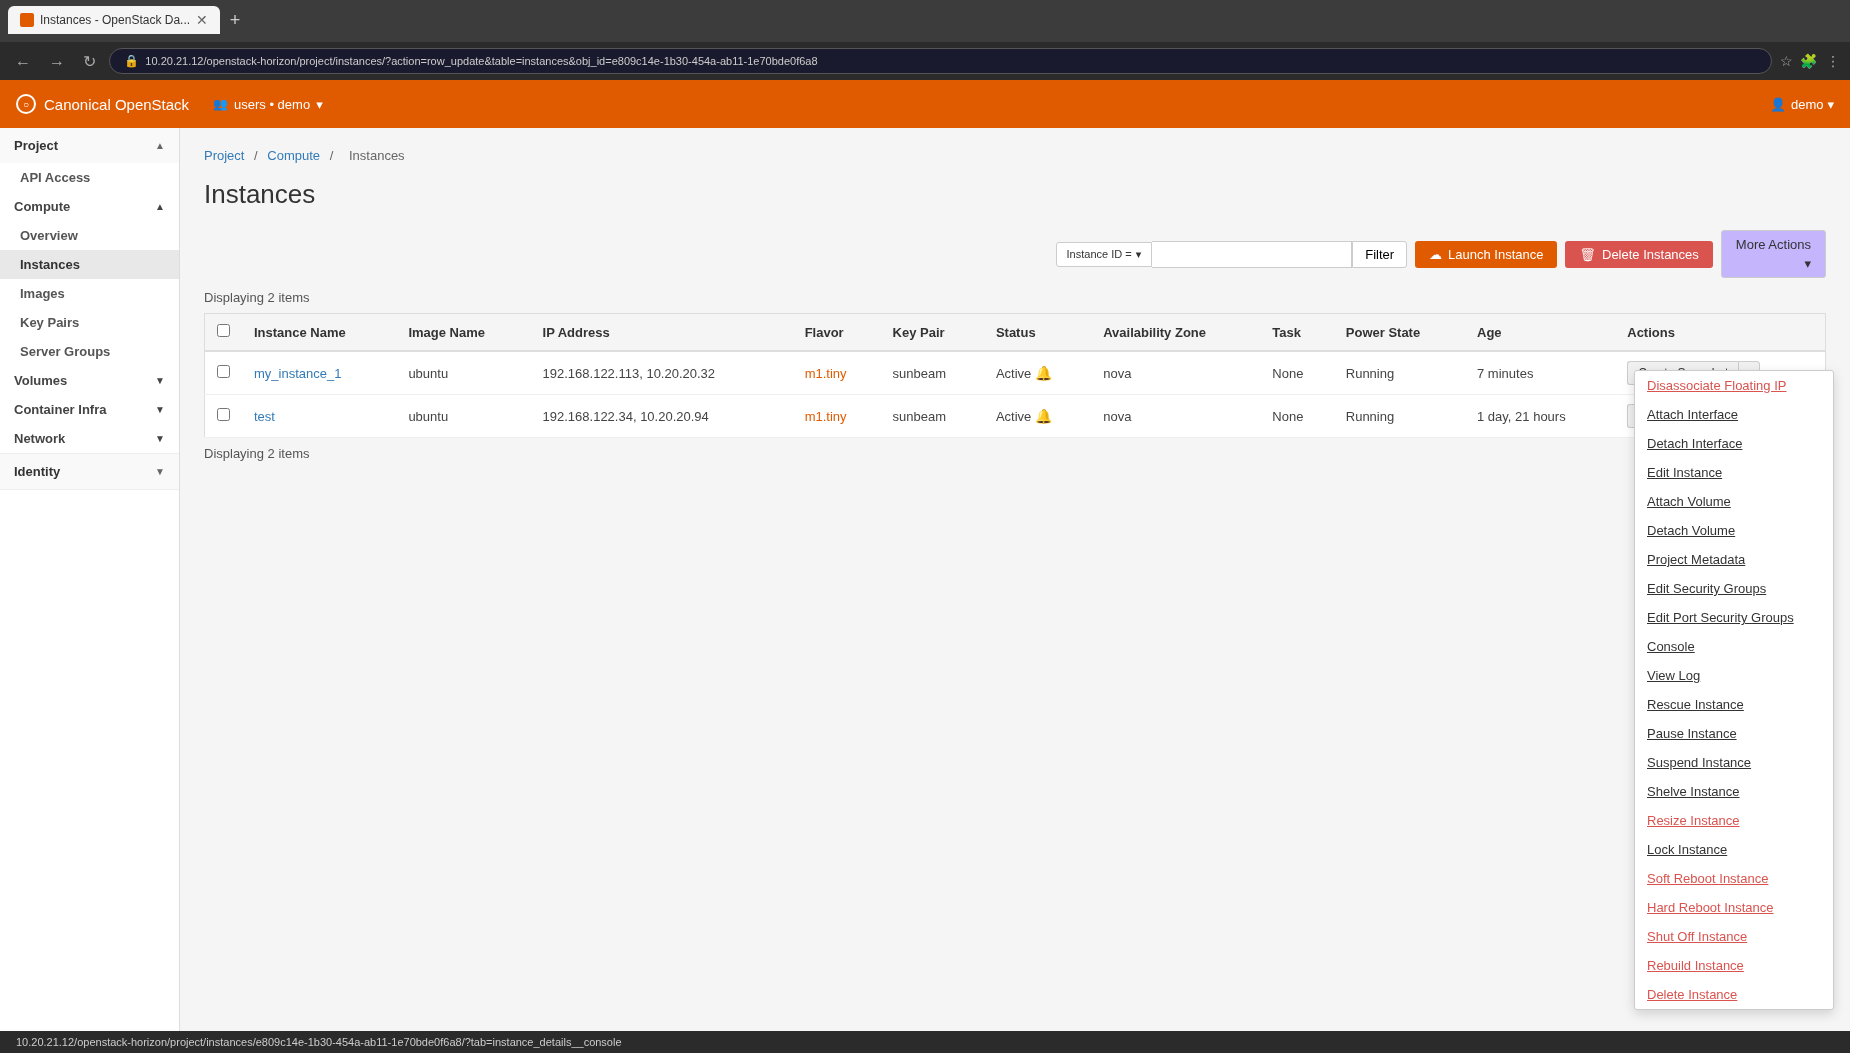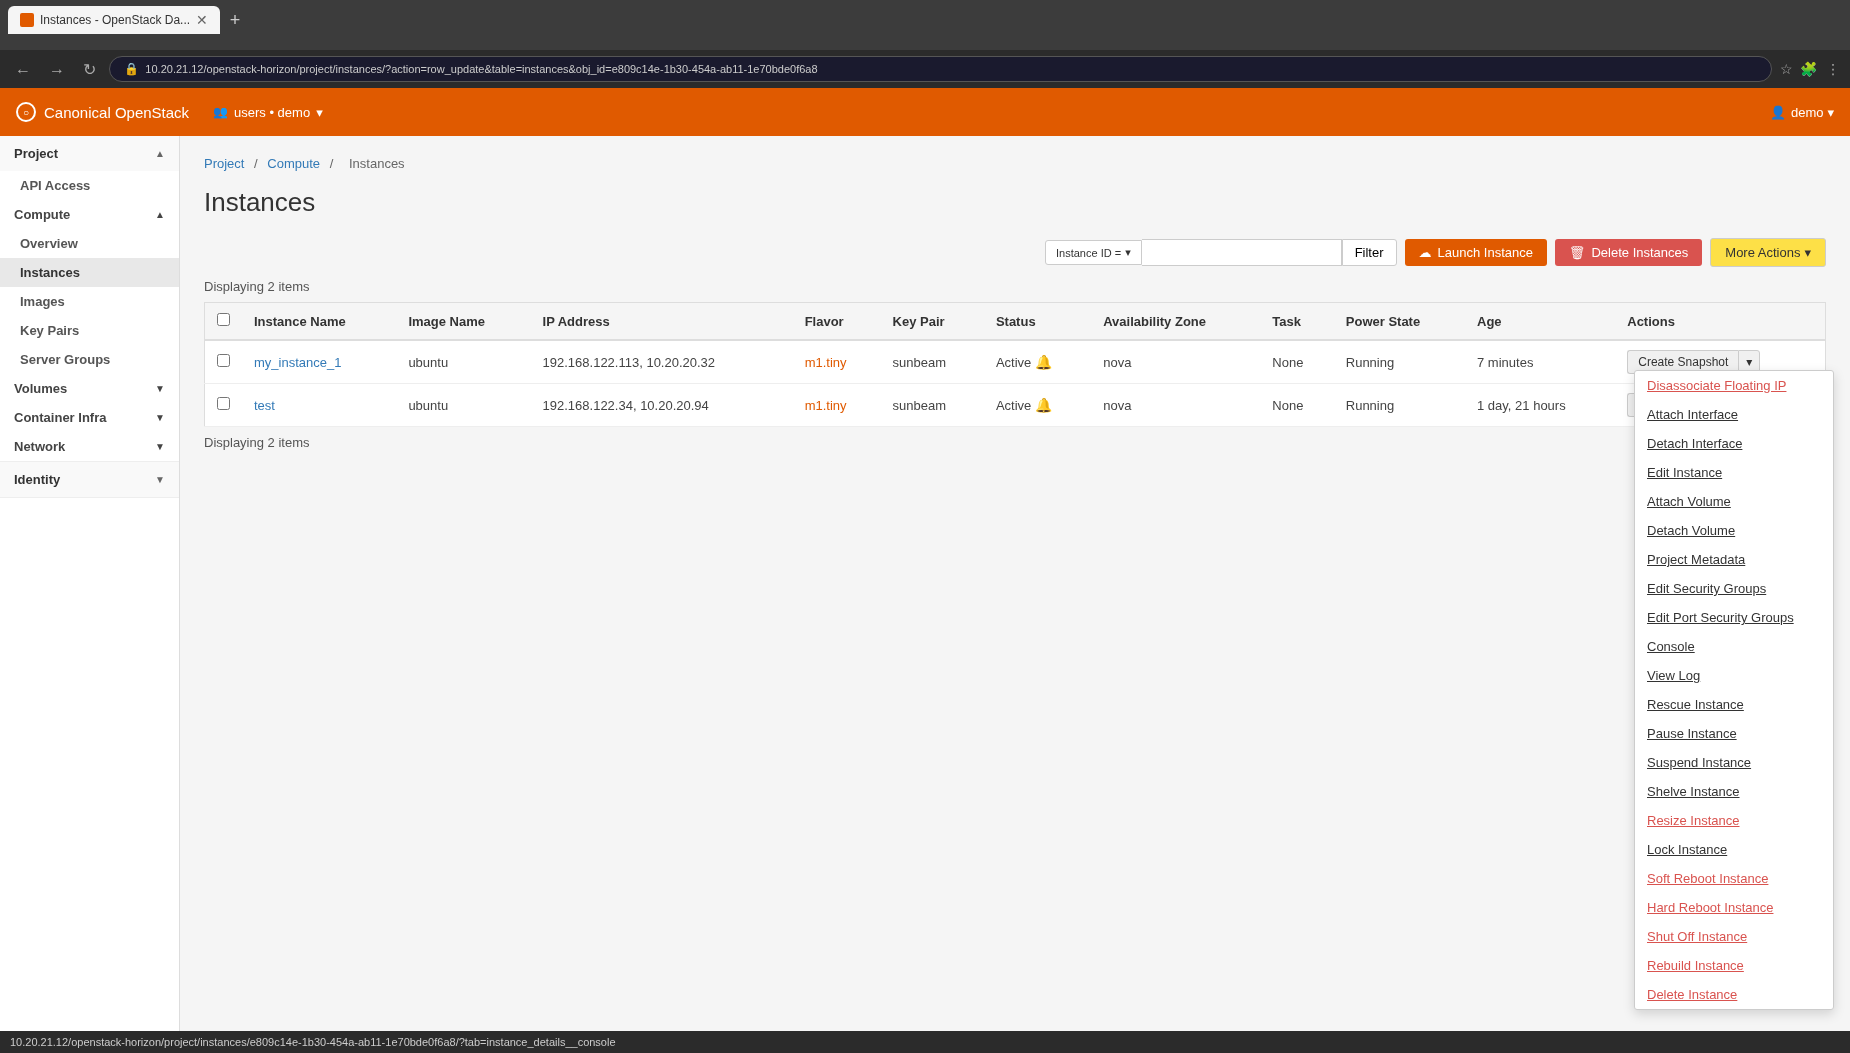--- a/index.html
+++ b/index.html
@@ -1,20 +1,20 @@
 <!DOCTYPE html>
 <html><head>
   <meta charset="utf-8">
   <style>
     * { box-sizing: border-box; margin: 0; padding: 0; }
     body { font-family: 'Helvetica Neue', Arial, sans-serif; font-size: 13px; background: #f5f5f5; color: #333; }
 
     
     .browser-chrome { background: #2b2b2b; padding: 0; }
-    .browser-tab-bar { display: flex; align-items: center; background: #3c3c3c; padding: 6px 8px 16px; gap: 4px; }
+    .browser-tab-bar { display: flex; align-items: center; background: #3c3c3c; padding: 6px 8px 8px; gap: 4px; }
     .browser-tab { display: flex; align-items: center; background: #f5f5f5; border-radius: 6px 6px 0 0; padding: 6px 12px; gap: 6px; font-size: 12px; color: #333; min-width: 180px; }
     .browser-tab .favicon { width: 14px; height: 14px; background: #e05a00; border-radius: 2px; }
     .browser-tab .tab-close { margin-left: auto; color: #666; cursor: pointer; font-size: 14px; }
     .browser-tab-new { background: none; border: none; color: #ccc; font-size: 18px; cursor: pointer; padding: 0 6px; }
     .browser-nav { display: flex; align-items: center; background: #2b2b2b; padding: 6px 10px; gap: 8px; }
     .nav-btn { background: none; border: none; color: #aaa; font-size: 16px; cursor: pointer; padding: 2px 5px; }
     .address-bar { flex: 1; background: #1a1a2e; border: 1px solid #555; border-radius: 20px; padding: 5px 14px; color: #ccc; font-size: 12px; display: flex; align-items: center; gap: 6px; }
     .address-bar .lock-icon { color: #aaa; }
     .browser-actions { display: flex; gap: 8px; align-items: center; }
     .browser-action-btn { background: none; border: none; color: #aaa; font-size: 14px; cursor: pointer; }
@@ -48,21 +48,21 @@
     .page-title { font-size: 26px; font-weight: 300; color: #333; margin-bottom: 20px; }
 
     
     .toolbar { display: flex; align-items: center; gap: 8px; margin-bottom: 12px; justify-content: flex-end; }
     .filter-select { display: flex; align-items: center; border: 1px solid #ccc; border-radius: 3px 0 0 3px; background: #fff; padding: 5px 10px; font-size: 11px; gap: 4px; cursor: pointer; }
     .filter-input { border: 1px solid #ccc; border-left: none; padding: 5px 10px; font-size: 13px; width: 200px; }
     .filter-btn { border: 1px solid #ccc; background: #fff; padding: 5px 12px; font-size: 13px; cursor: pointer; border-radius: 0 3px 3px 0; }
     .btn { padding: 6px 14px; border: none; border-radius: 3px; font-size: 13px; cursor: pointer; display: flex; align-items: center; gap: 6px; }
     .btn-primary { background: #e05a00; color: white; }
     .btn-danger { background: #d9534f; color: white; }
-    .btn-more { background: #fde047; border: 1px solid #ccc; color: #333; display: flex; align-items: flex-end; gap: 4px; }
+    .btn-more { background: #c4b5fd; border: 1px solid #ccc; color: #333; display: flex; align-items: flex-end; gap: 4px; flex-direction: column; }
 
     
     .table-info { font-size: 13px; color: #555; margin-bottom: 8px; }
     table { width: 100%; border-collapse: collapse; background: #fff; border: 1px solid #ddd; }
     thead { background: #f5f5f5; }
     th { padding: 10px 12px; text-align: left; font-size: 13px; font-weight: 600; border-bottom: 2px solid #ddd; color: #333; white-space: nowrap; }
     td { padding: 9px 12px; border-bottom: 1px solid #eee; font-size: 13px; color: #444; }
     .instance-link { color: #337ab7; text-decoration: none; }
     .flavor-link { color: #e05a00; text-decoration: none; }
     .action-btn-group { display: flex; align-items: center; gap: 0; }
@@ -71,21 +71,21 @@
     .status-icon { font-size: 14px; color: #888; }
     .checkbox-col { width: 30px; }
 
     
     .dropdown-container { position: fixed; z-index: 1000; }
     .dropdown-menu { background: #fff; border: 1px solid #ccc; border-radius: 3px; box-shadow: 0 4px 12px rgba(0,0,0,0.15); min-width: 200px; }
     .dropdown-item { padding: 7px 12px; font-size: 13px; color: #333; cursor: pointer; display: block; }
     .dropdown-item.danger { color: #d9534f; }
 
     
-    .status-bar { background: #2b2b2b; color: #ccc; font-size: 11px; padding: 3px 10px; height: 22px; display: flex; align-items: center; position: fixed; bottom: 0; left: 0; right: 0; }
+    .status-bar { background: #2b2b2b; color: #ccc; font-size: 11px; padding: 3px 16px; height: 22px; display: flex; align-items: center; position: fixed; bottom: 0; left: 0; right: 0; }
   </style>
 </head>
 <body>
 
 <div class="browser-chrome">
   <div class="browser-tab-bar">
     <div class="browser-tab">
       <div class="favicon"></div>
       <span>Instances - OpenStack Da...</span>
       <span class="tab-close">✕</span>

